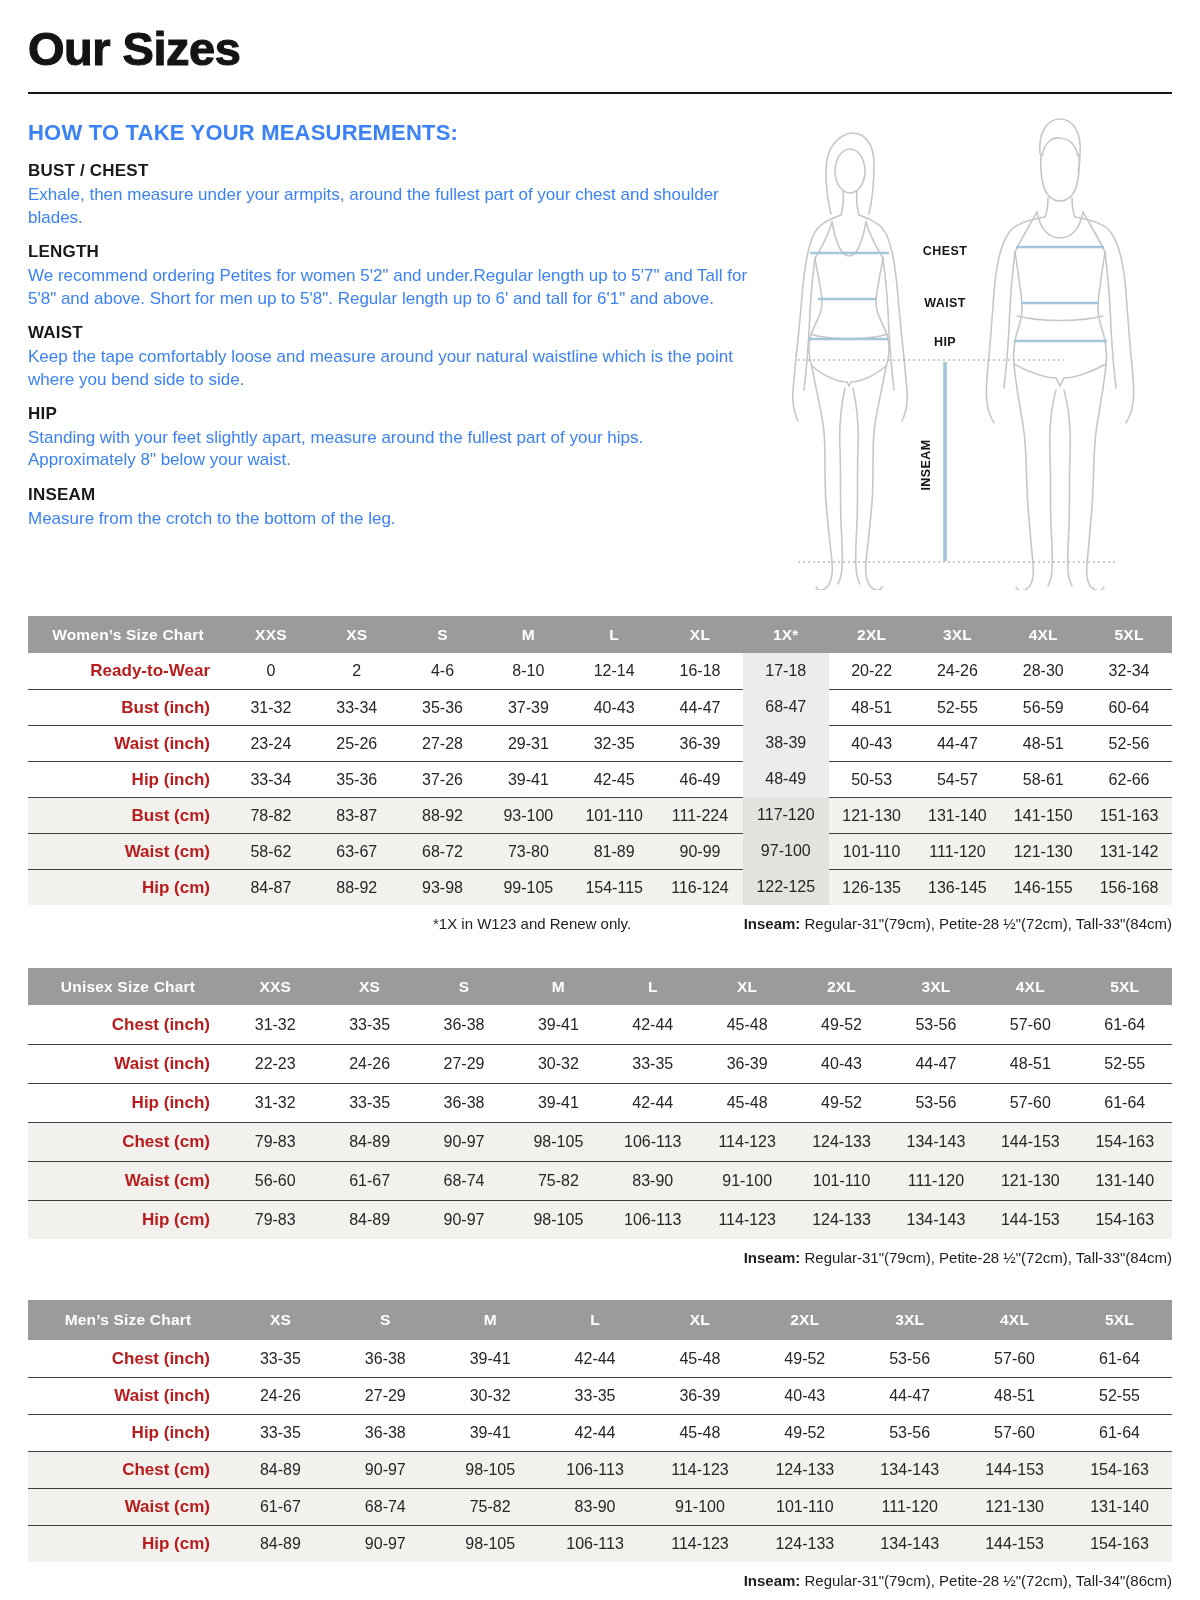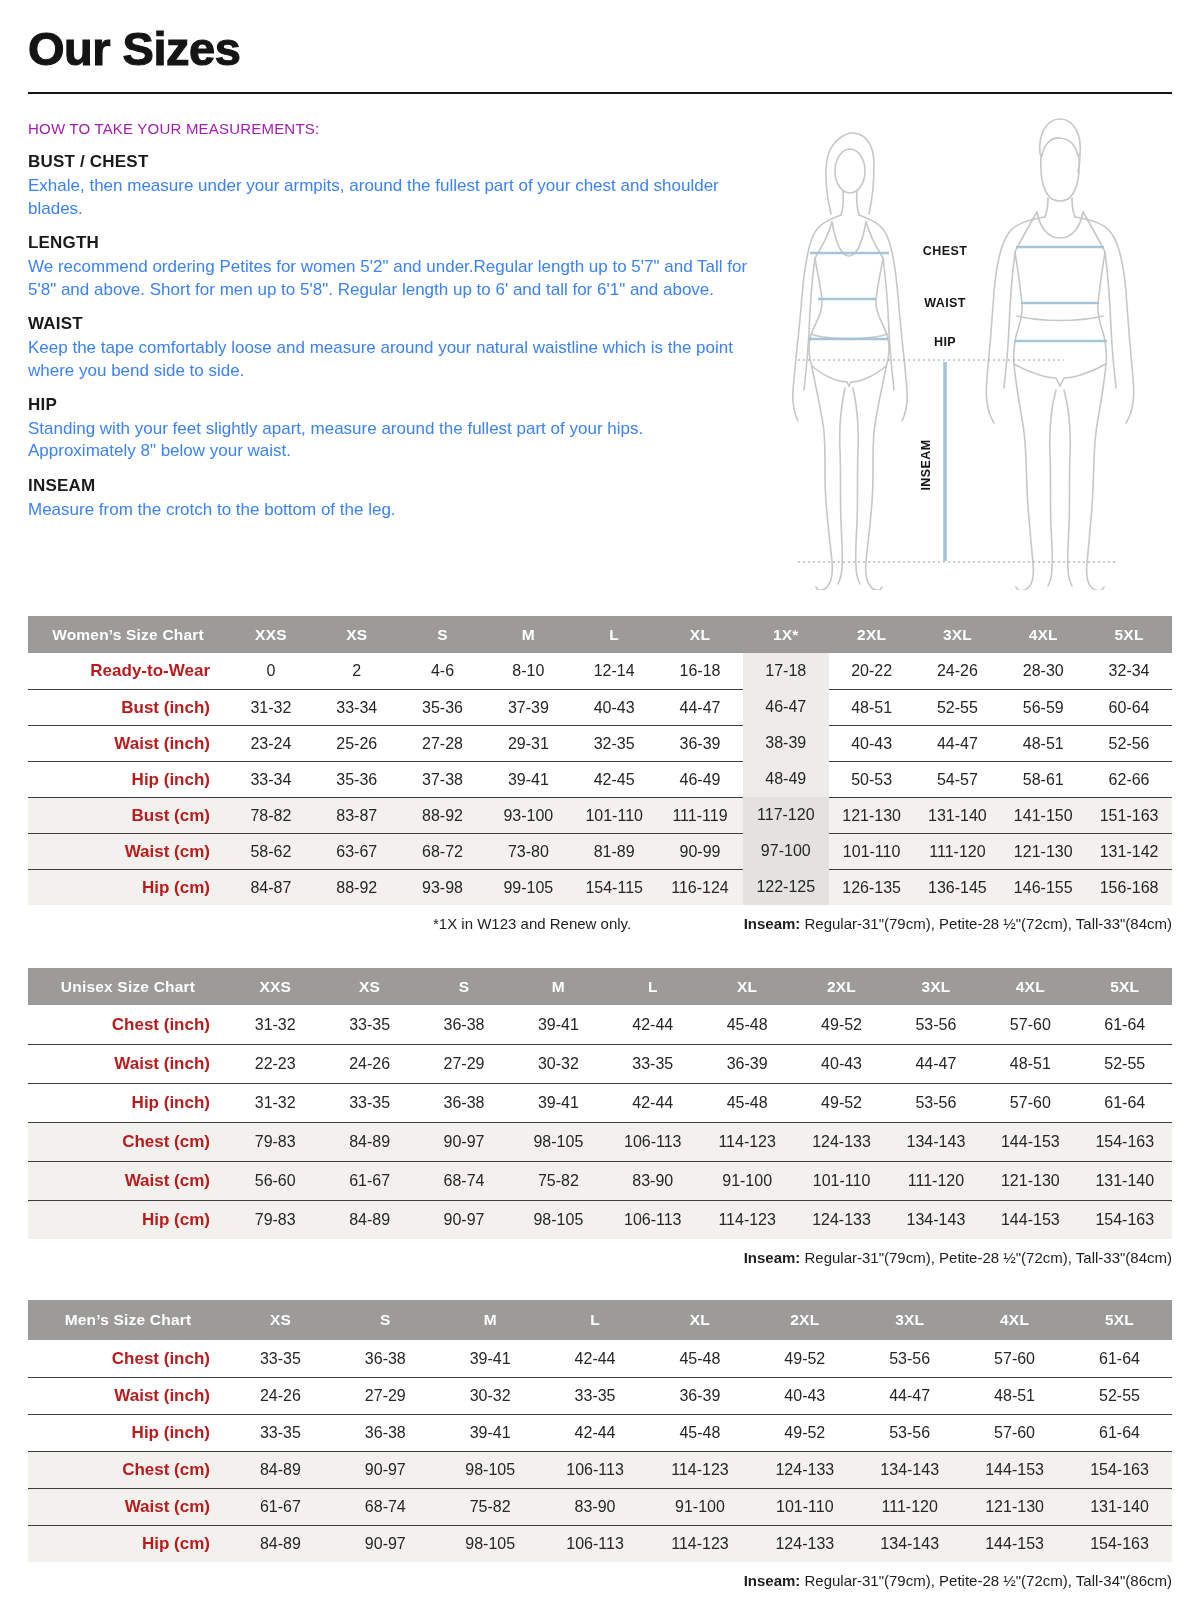--- a/index.html
+++ b/index.html
@@ -22,25 +22,25 @@
   }
   .title-rule {
     border: none;
     border-top: 2px solid #161616;
     margin: 19px 0 26px 0;
   }
   
   .top-section { display: flex; gap: 4px; }
   .intro { flex: 1; max-width: 748px; }
   .intro-heading {
-    font-size: 15px;
-    font-weight: 400;
+    font-size: 22px;
+    font-weight: 700;
     letter-spacing: 0.2px;
     margin-bottom: 15px;
-    color: #a21caf;
+    color: #3b82f6;
   }
   .measure-section { margin-bottom: 13px; }
   .measure-label {
     font-size: 17px;
     font-weight: 700;
     letter-spacing: 0.2px;
     color: #1a1a18;
     margin-bottom: 3px;
   }
   .measure-text {
@@ -284,21 +284,21 @@
           <td>32-34</td>
         </tr>
         <tr>
           <td class="lbl">Bust (inch)</td>
           <td>31-32</td>
           <td>33-34</td>
           <td>35-36</td>
           <td>37-39</td>
           <td>40-43</td>
           <td>44-47</td>
-          <td class="hl">46-47</td>
+          <td class="hl">68-47</td>
           <td>48-51</td>
           <td>52-55</td>
           <td>56-59</td>
           <td>60-64</td>
         </tr>
         <tr>
           <td class="lbl">Waist (inch)</td>
           <td>23-24</td>
           <td>25-26</td>
           <td>27-28</td>
@@ -308,38 +308,38 @@
           <td class="hl">38-39</td>
           <td>40-43</td>
           <td>44-47</td>
           <td>48-51</td>
           <td>52-56</td>
         </tr>
         <tr>
           <td class="lbl">Hip (inch)</td>
           <td>33-34</td>
           <td>35-36</td>
-          <td>37-38</td>
+          <td>37-26</td>
           <td>39-41</td>
           <td>42-45</td>
           <td>46-49</td>
           <td class="hl">48-49</td>
           <td>50-53</td>
           <td>54-57</td>
           <td>58-61</td>
           <td>62-66</td>
         </tr>
         <tr class="alt">
           <td class="lbl">Bust (cm)</td>
           <td>78-82</td>
           <td>83-87</td>
           <td>88-92</td>
           <td>93-100</td>
           <td>101-110</td>
-          <td>111-119</td>
+          <td>111-224</td>
           <td class="hl">117-120</td>
           <td>121-130</td>
           <td>131-140</td>
           <td>141-150</td>
           <td>151-163</td>
         </tr>
         <tr class="alt">
           <td class="lbl">Waist (cm)</td>
           <td>58-62</td>
           <td>63-67</td>

